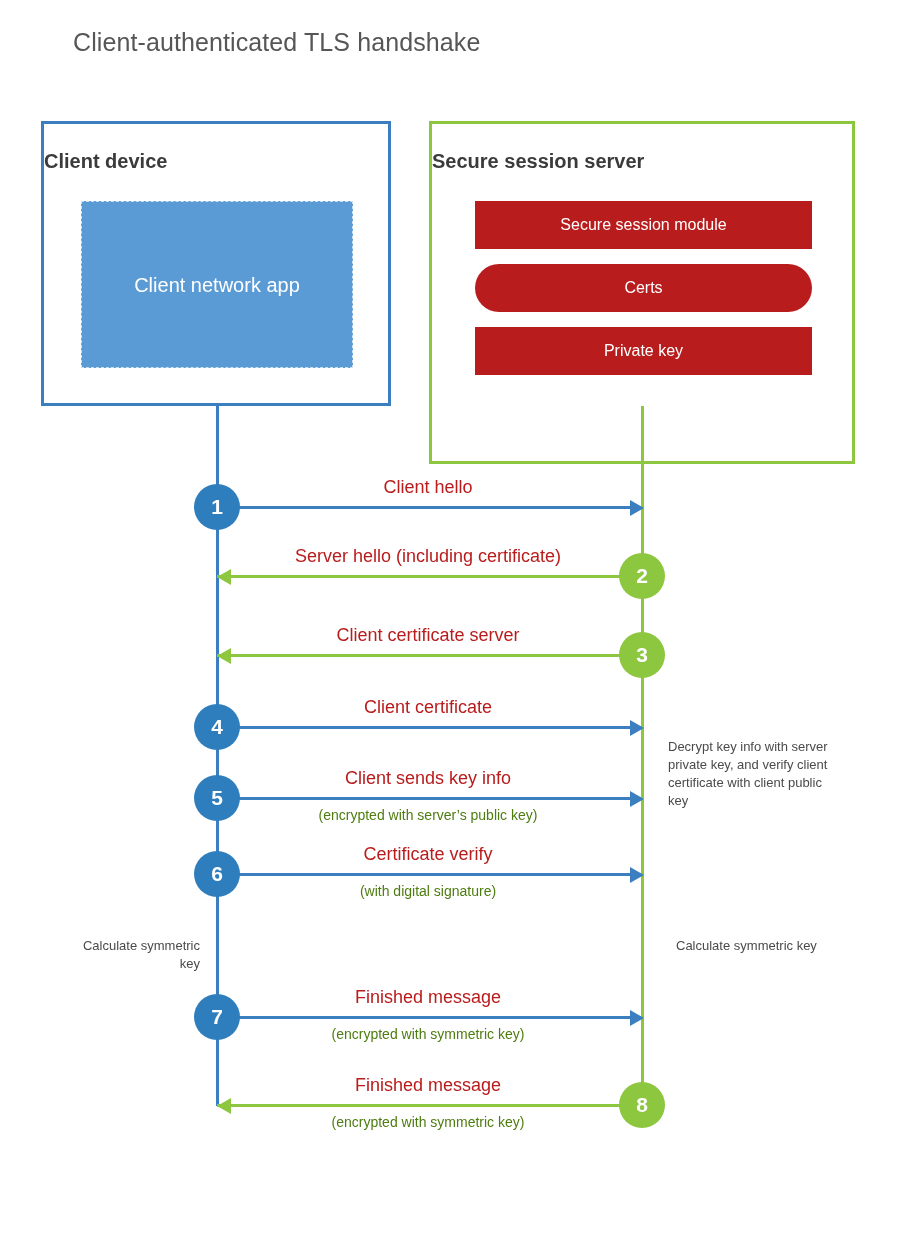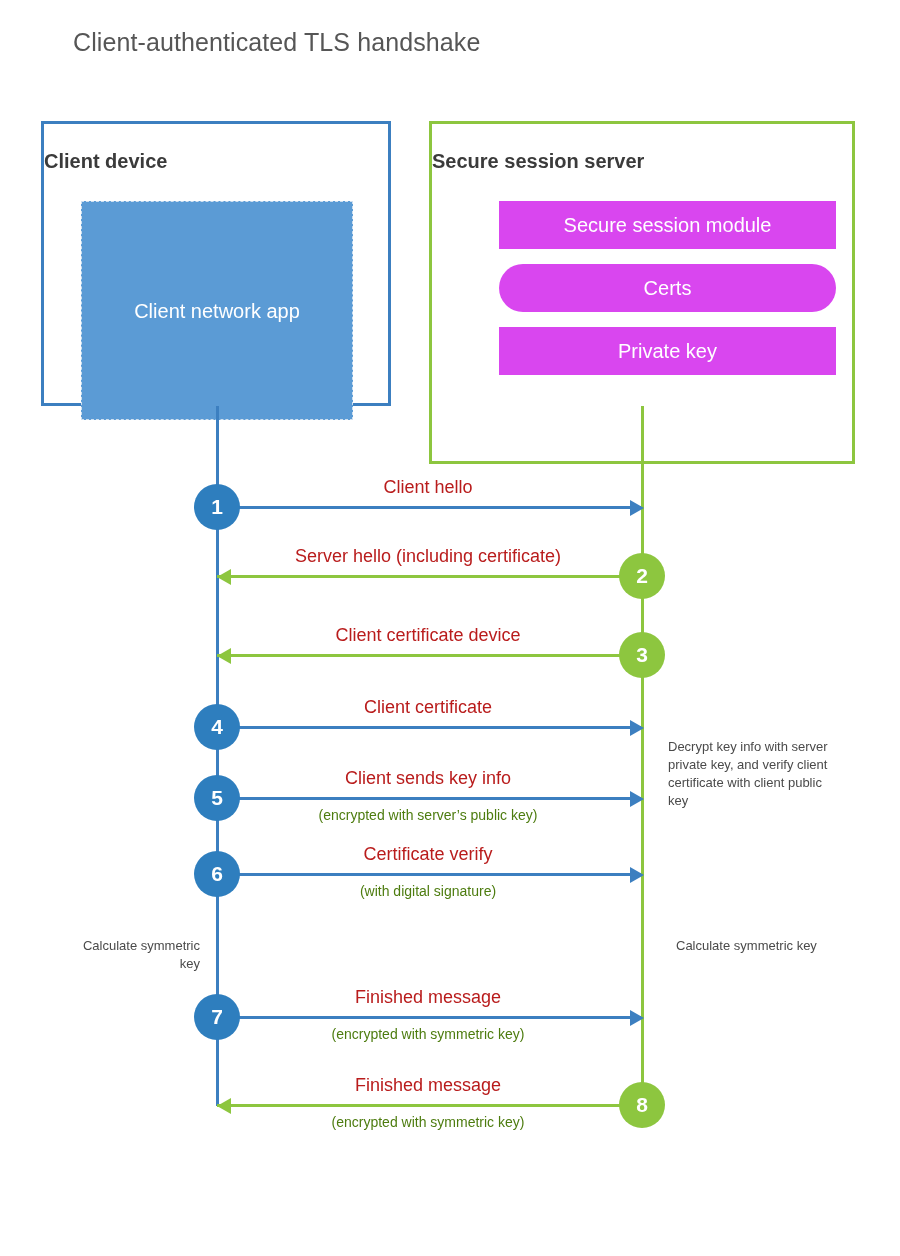--- a/index.html
+++ b/index.html
@@ -62,21 +62,21 @@
     font-weight: bold;
     color: #3B3B3B;
   }
 
   
   #client-app {
     position: absolute;
     left: 37px;
     top: 77px;
     width: 272px;
-    height: 219px;
+    height: 167px;
     background: #5B9BD5;
     border: 1px dashed #cfe0f0;
     box-sizing: border-box;
     display: flex;
     align-items: center;
     justify-content: center;
   }
   #client-app .app-label {
     color: #ffffff;
     font-size: 20px;
@@ -84,28 +84,27 @@
     text-align: center;
     font-weight: 400;
   }
 
   
   .server-bar {
     position: absolute;
     left: 43px;
     width: 337px;
     height: 48px;
-    background: #d946ef;
+    background: #b91c1c;
     display: flex;
     align-items: center;
     justify-content: center;
     color: #ffffff;
-    font-size: 20px;
+    font-size: 16px;
     font-weight: 400;
-    margin-left: 24px;
   }
   #server-bar-0 { top: 77px; }
   #server-bar-1 { top: 140px; border-radius: 24px; }
   #server-bar-2 { top: 203px; }
 
   
   .lifeline {
     position: absolute;
     width: 3px;
   }
@@ -275,21 +274,21 @@
   <div class="msg" style="top:576px">
     <div class="msg-label">Server hello (including certificate)</div>
     <div class="msg-line to-client"></div>
     <div class="arrow-head left"></div>
     <div class="step-circle server-side">
       <span>2</span>
     </div>
   </div>
 
   <div class="msg" style="top:655px">
-    <div class="msg-label">Client certificate device</div>
+    <div class="msg-label">Client certificate server</div>
     <div class="msg-line to-client"></div>
     <div class="arrow-head left"></div>
     <div class="step-circle server-side">
       <span>3</span>
     </div>
   </div>
 
   <div class="msg" style="top:727px">
     <div class="msg-label">Client certificate</div>
     <div class="msg-line to-server"></div>

